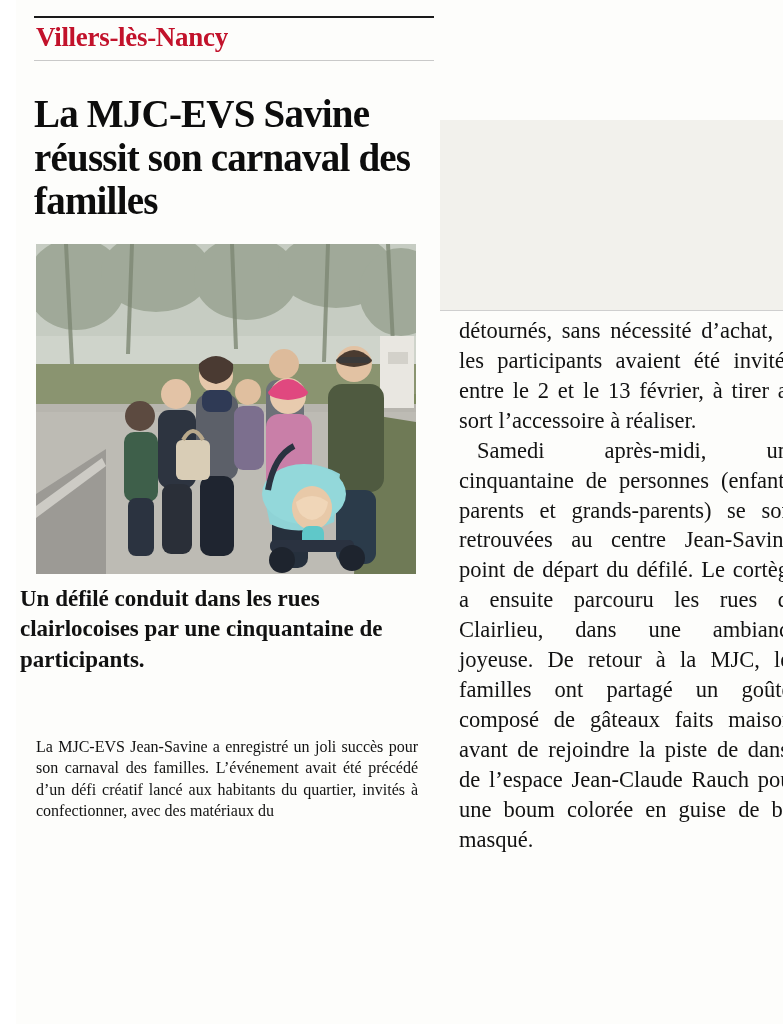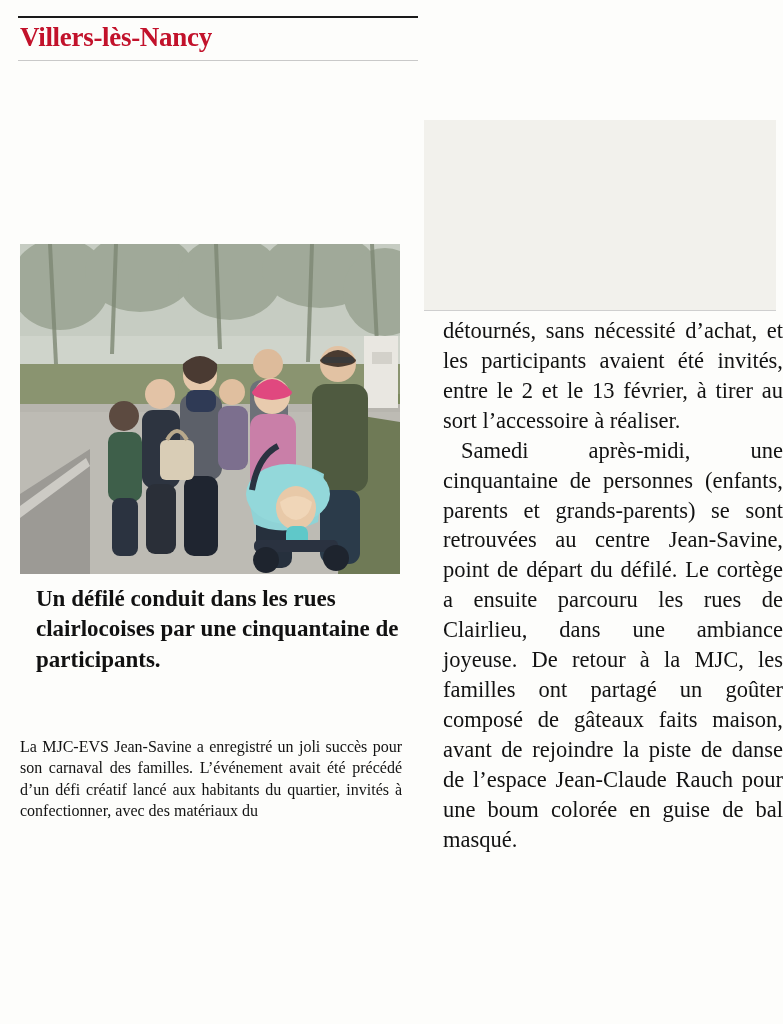--- a/index.html
+++ b/index.html
@@ -13,20 +13,21 @@
     position: relative;
     overflow: hidden;
     font-family: "Liberation Serif", serif;
     color: #111111;
   }
 
   .page {
     position: absolute;
     inset: 0;
     background: #fdfdfb;
+    margin-left: 16px;
   }
 
   
   .top-rule {
     position: absolute;
     left: 18px;
     top: 16px;
     width: 400px;
     height: 2px;
     background: #1a1a1a;
@@ -72,21 +73,21 @@
     top: 244px;
     width: 380px;
     height: 330px;
     overflow: hidden;
     background: #b9c0b2;
   }
   .photo svg { display: block; width: 100%; height: 100%; }
 
   .caption {
     position: absolute;
-    left: 36px;
+    left: 4px;
     top: 584px;
     width: 382px;
     font-family: "Liberation Serif", serif;
     font-weight: bold;
     font-size: 23px;
     line-height: 1.32;
     color: #111111;
   }
 
   .col-left-body {
@@ -138,20 +139,21 @@
 <body>
 
 <div class="page">
 
   <div class="top-rule"></div>
 
   <div class="kicker">Villers-lès-Nancy</div>
 
   <div class="kicker-rule"></div>
 
+  <h1 class="headline">La MJC-EVS Savine réussit son carnaval des familles</h1>
 
   <div class="right-blank"></div>
   <div class="right-blank-rule"></div>
 
   <div class="photo">
     <svg viewBox="0 0 380 330" preserveAspectRatio="xMidYMid slice" aria-hidden="true">
 
       <rect x="0" y="0" width="380" height="150" fill="#cfd4cb"></rect>
       <rect x="0" y="0" width="380" height="92" fill="#c6ccc2"></rect>
       <g fill="#9aa492" opacity="0.85">

